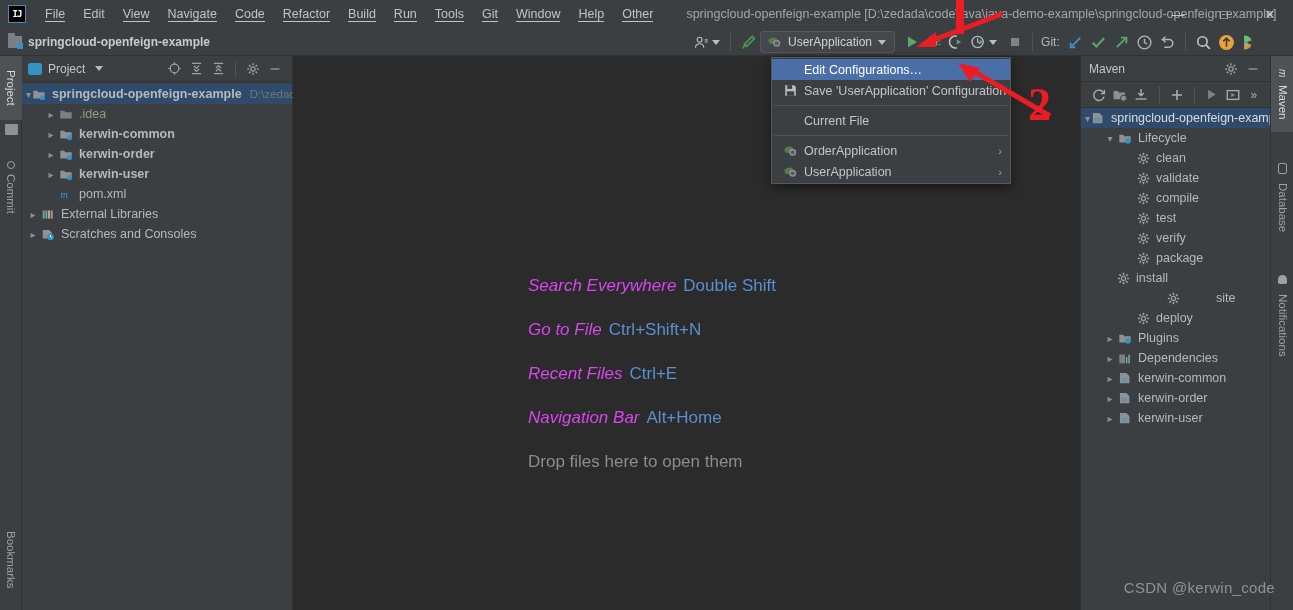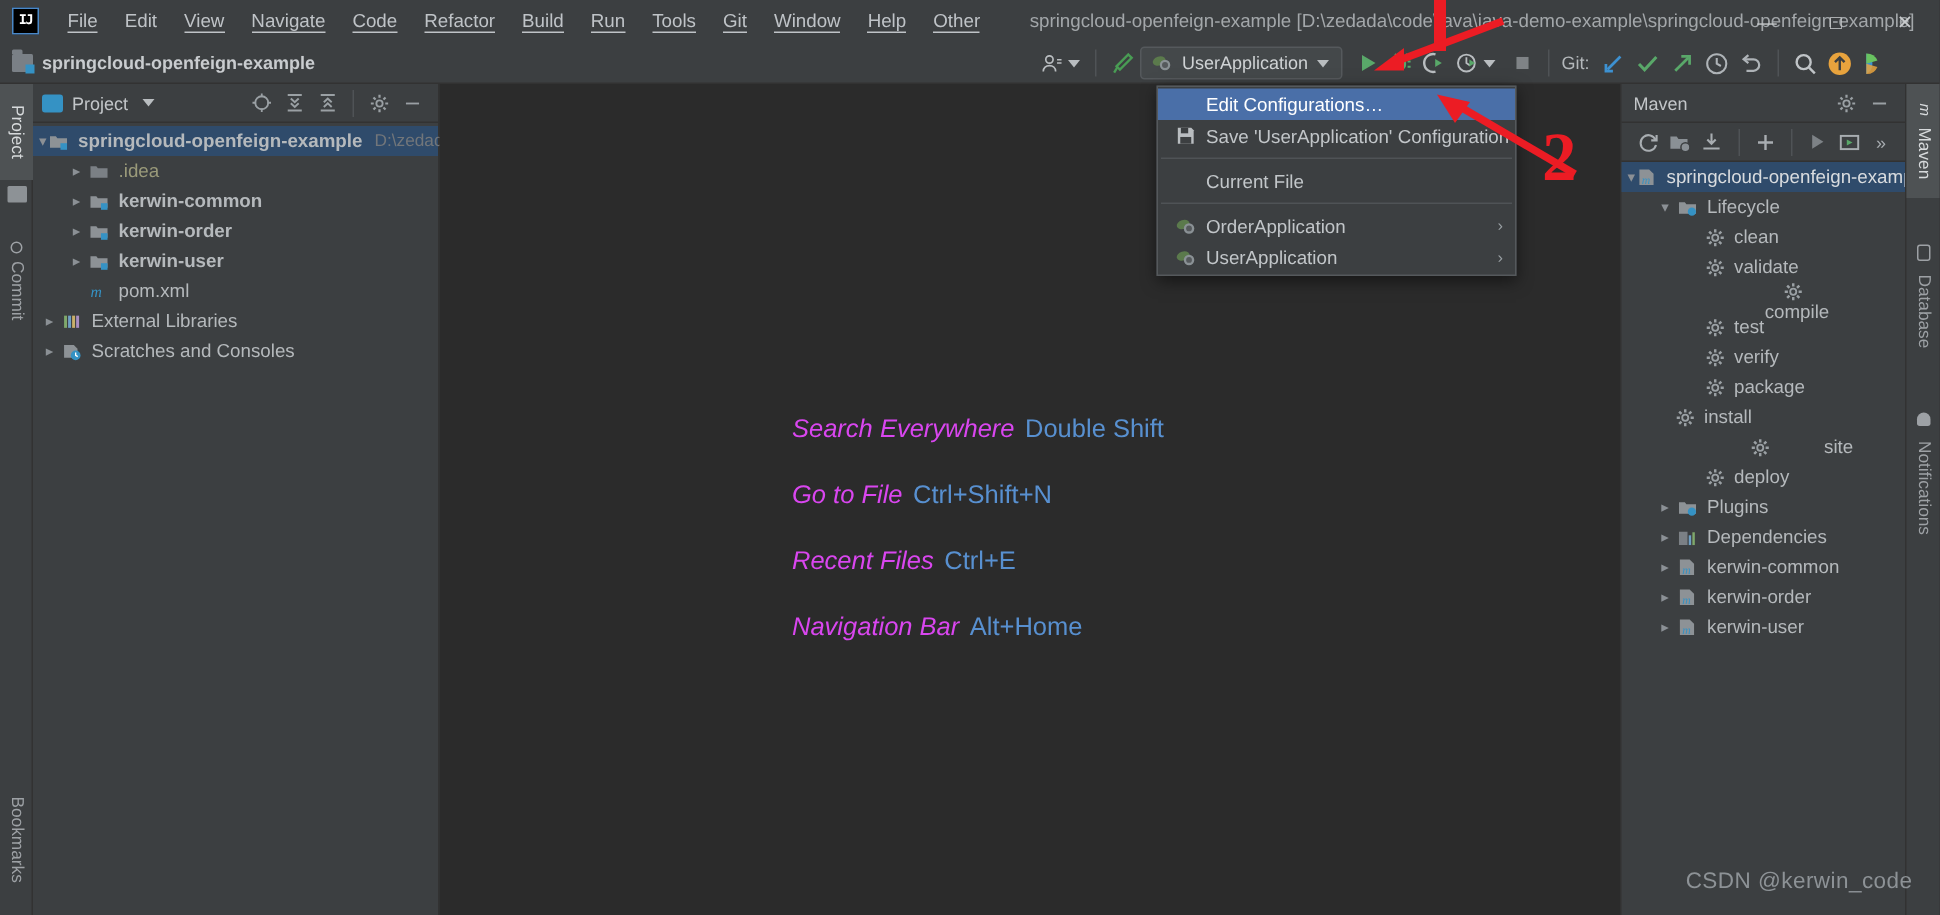--- a/index.html
+++ b/index.html
@@ -509,20 +509,21 @@
         </div>
       </div>
   </div>
 
   <div class="editor">
     <div class="shortcut-list" id="shortcut-list">
         <div class="sc-row"><span class="sc-name">Search Everywhere</span><span class="sc-key">Double Shift</span></div>
         <div class="sc-row"><span class="sc-name">Go to File</span><span class="sc-key">Ctrl+Shift+N</span></div>
         <div class="sc-row"><span class="sc-name">Recent Files</span><span class="sc-key">Ctrl+E</span></div>
         <div class="sc-row"><span class="sc-name">Navigation Bar</span><span class="sc-key">Alt+Home</span></div>
+        <div class="sc-drop">Drop files here to open them</div>
       </div>
   </div>
 
   <div class="maven-panel">
     <div class="panel-head">
       <span class="panel-title" style="margin-left:2px;">Maven</span>
       <span class="panel-head-spacer"></span>
       <span class="panel-ico">
         <svg width="14" height="14" viewBox="0 0 16 16">
           <circle cx="8" cy="8" r="2.4" fill="none" stroke="#9aa0a4" stroke-width="1.4"></circle>
@@ -610,21 +611,21 @@
         <div class="mrow" style="padding-left: 40px;">
           <span class="arrow none"></span>
           <span style="display: inline-flex; align-items: center; justify-content: center; width: 16px; flex: 0 0 auto;">
             <svg width="13" height="13" viewBox="0 0 16 16">
               <circle cx="8" cy="8" r="2.5" fill="none" stroke="#9aa0a4" stroke-width="1.5"></circle>
               <path d="M8 1 V3.6 M8 12.4 V15 M1 8 H3.6 M12.4 8 H15 M3 3 L4.9 4.9 M11.1 11.1 L13 13 M13 3 L11.1 4.9 M4.9 11.1 L3 13" stroke="#9aa0a4" stroke-width="2"></path>
             </svg>
           </span>
           <span class="tlabel">validate</span>
         </div>
-        <div class="mrow" style="padding-left: 40px; flex-direction: column;">
+        <div class="mrow" style="padding-left: 40px;">
           <span class="arrow none"></span>
           <span style="display: inline-flex; align-items: center; justify-content: center; width: 16px; flex: 0 0 auto;">
             <svg width="13" height="13" viewBox="0 0 16 16">
               <circle cx="8" cy="8" r="2.5" fill="none" stroke="#9aa0a4" stroke-width="1.5"></circle>
               <path d="M8 1 V3.6 M8 12.4 V15 M1 8 H3.6 M12.4 8 H15 M3 3 L4.9 4.9 M11.1 11.1 L13 13 M13 3 L11.1 4.9 M4.9 11.1 L3 13" stroke="#9aa0a4" stroke-width="2"></path>
             </svg>
           </span>
           <span class="tlabel">compile</span>
         </div>
         <div class="mrow" style="padding-left: 40px;">

